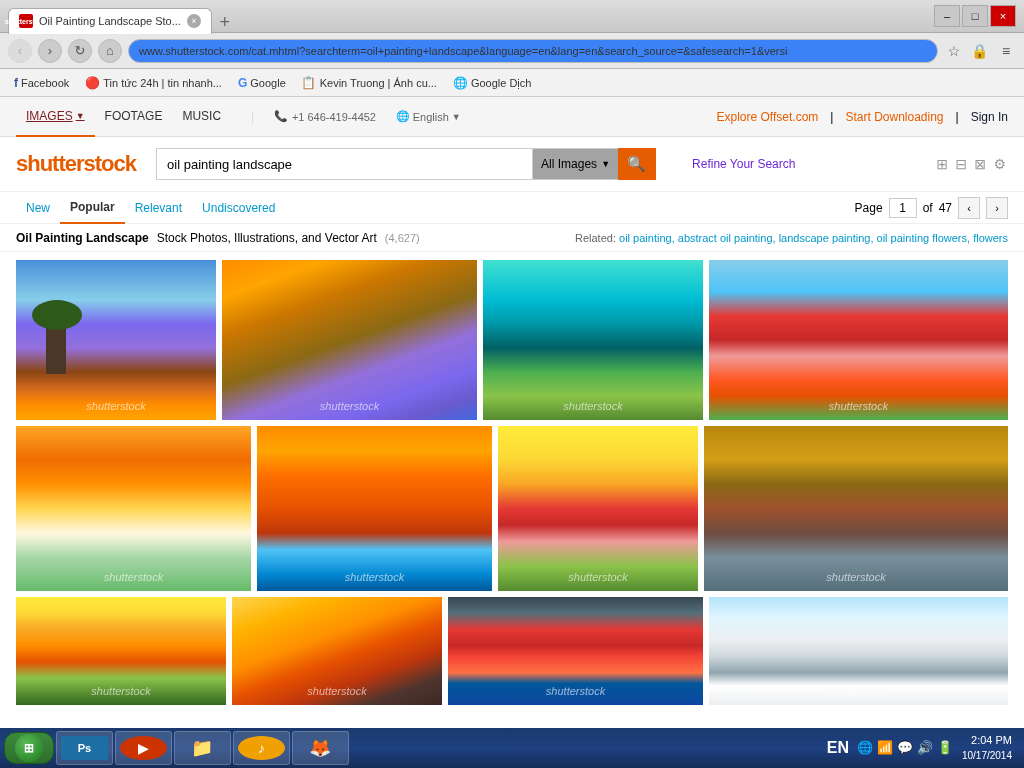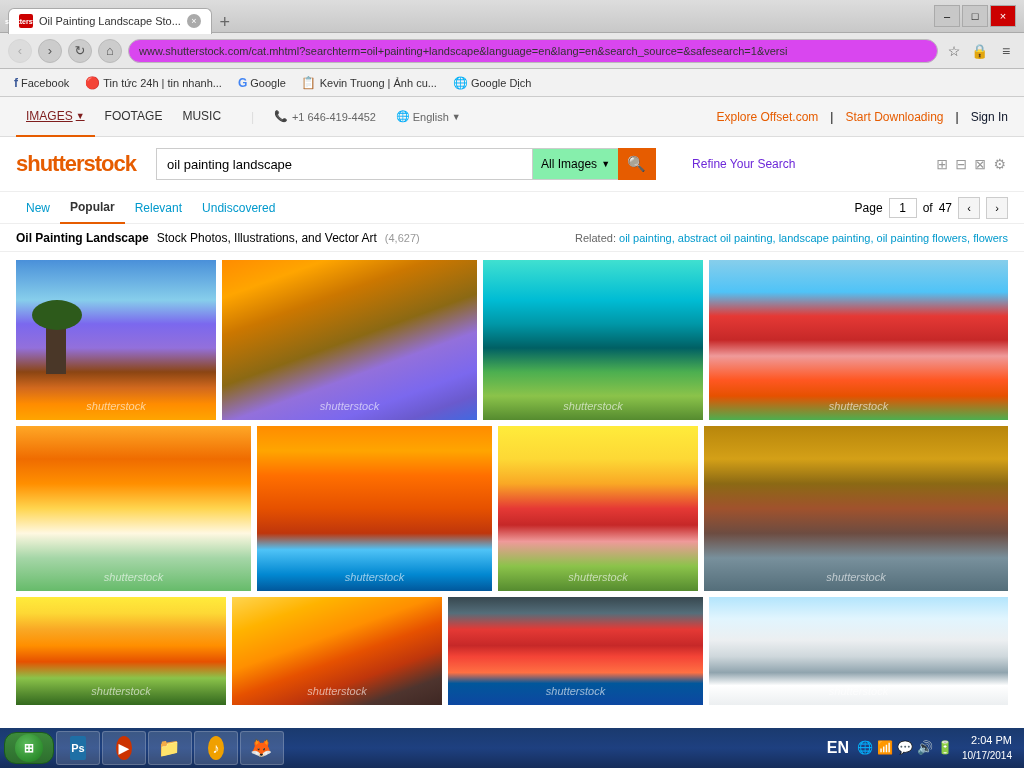--- a/index.html
+++ b/index.html
@@ -96,21 +96,21 @@
       flex-shrink: 0;
     }
     .nav-btn.disabled { opacity: 0.4; cursor: default; }
     .address-input {
       flex: 1;
       height: 24px;
       border: 1px solid #bbb;
       border-radius: 12px;
       padding: 0 10px;
       font-size: 11px;
-      background: #d946ef;
+      background: #3b82f6;
       color: #333;
       outline: none;
     }
     .address-icons {
       display: flex; gap: 6px; align-items: center;
     }
     .addr-icon {
       width: 20px; height: 20px;
       display: flex; align-items: center; justify-content: center;
       font-size: 14px; color: #555; cursor: pointer;
@@ -203,21 +203,21 @@
       border: 1px solid #ccc;
       border-right: none;
       padding: 0 10px;
       font-size: 13px;
       outline: none;
     }
     .ss-search-dropdown {
       height: 32px;
       border: 1px solid #ccc;
       border-right: none;
-      background: #86efac;
+      background: #a3a3a3;
       padding: 0 8px;
       font-size: 12px;
       cursor: pointer;
       display: flex; align-items: center; gap: 4px;
     }
     .ss-search-btn {
       width: 38px; height: 32px;
       background: #e65c00;
       border: none;
       cursor: pointer;
@@ -405,21 +405,21 @@
       height: 34px;
       min-width: 44px;
       background: rgba(255,255,255,0.15);
       border: 1px solid rgba(255,255,255,0.2);
       border-radius: 3px;
       display: flex; align-items: center; justify-content: center;
       cursor: pointer;
       padding: 0 4px;
     }
     .taskbar-app-icon {
-      width: 16px; height: 24px;
+      width: 47px; height: 24px;
       display: flex; align-items: center; justify-content: center;
       font-size: 16px;
     }
     .taskbar-right {
       margin-left: auto;
       display: flex; align-items: center; gap: 8px;
       padding-right: 8px;
     }
     .taskbar-lang {
       color: white; font-size: 16px; font-weight: bold;

